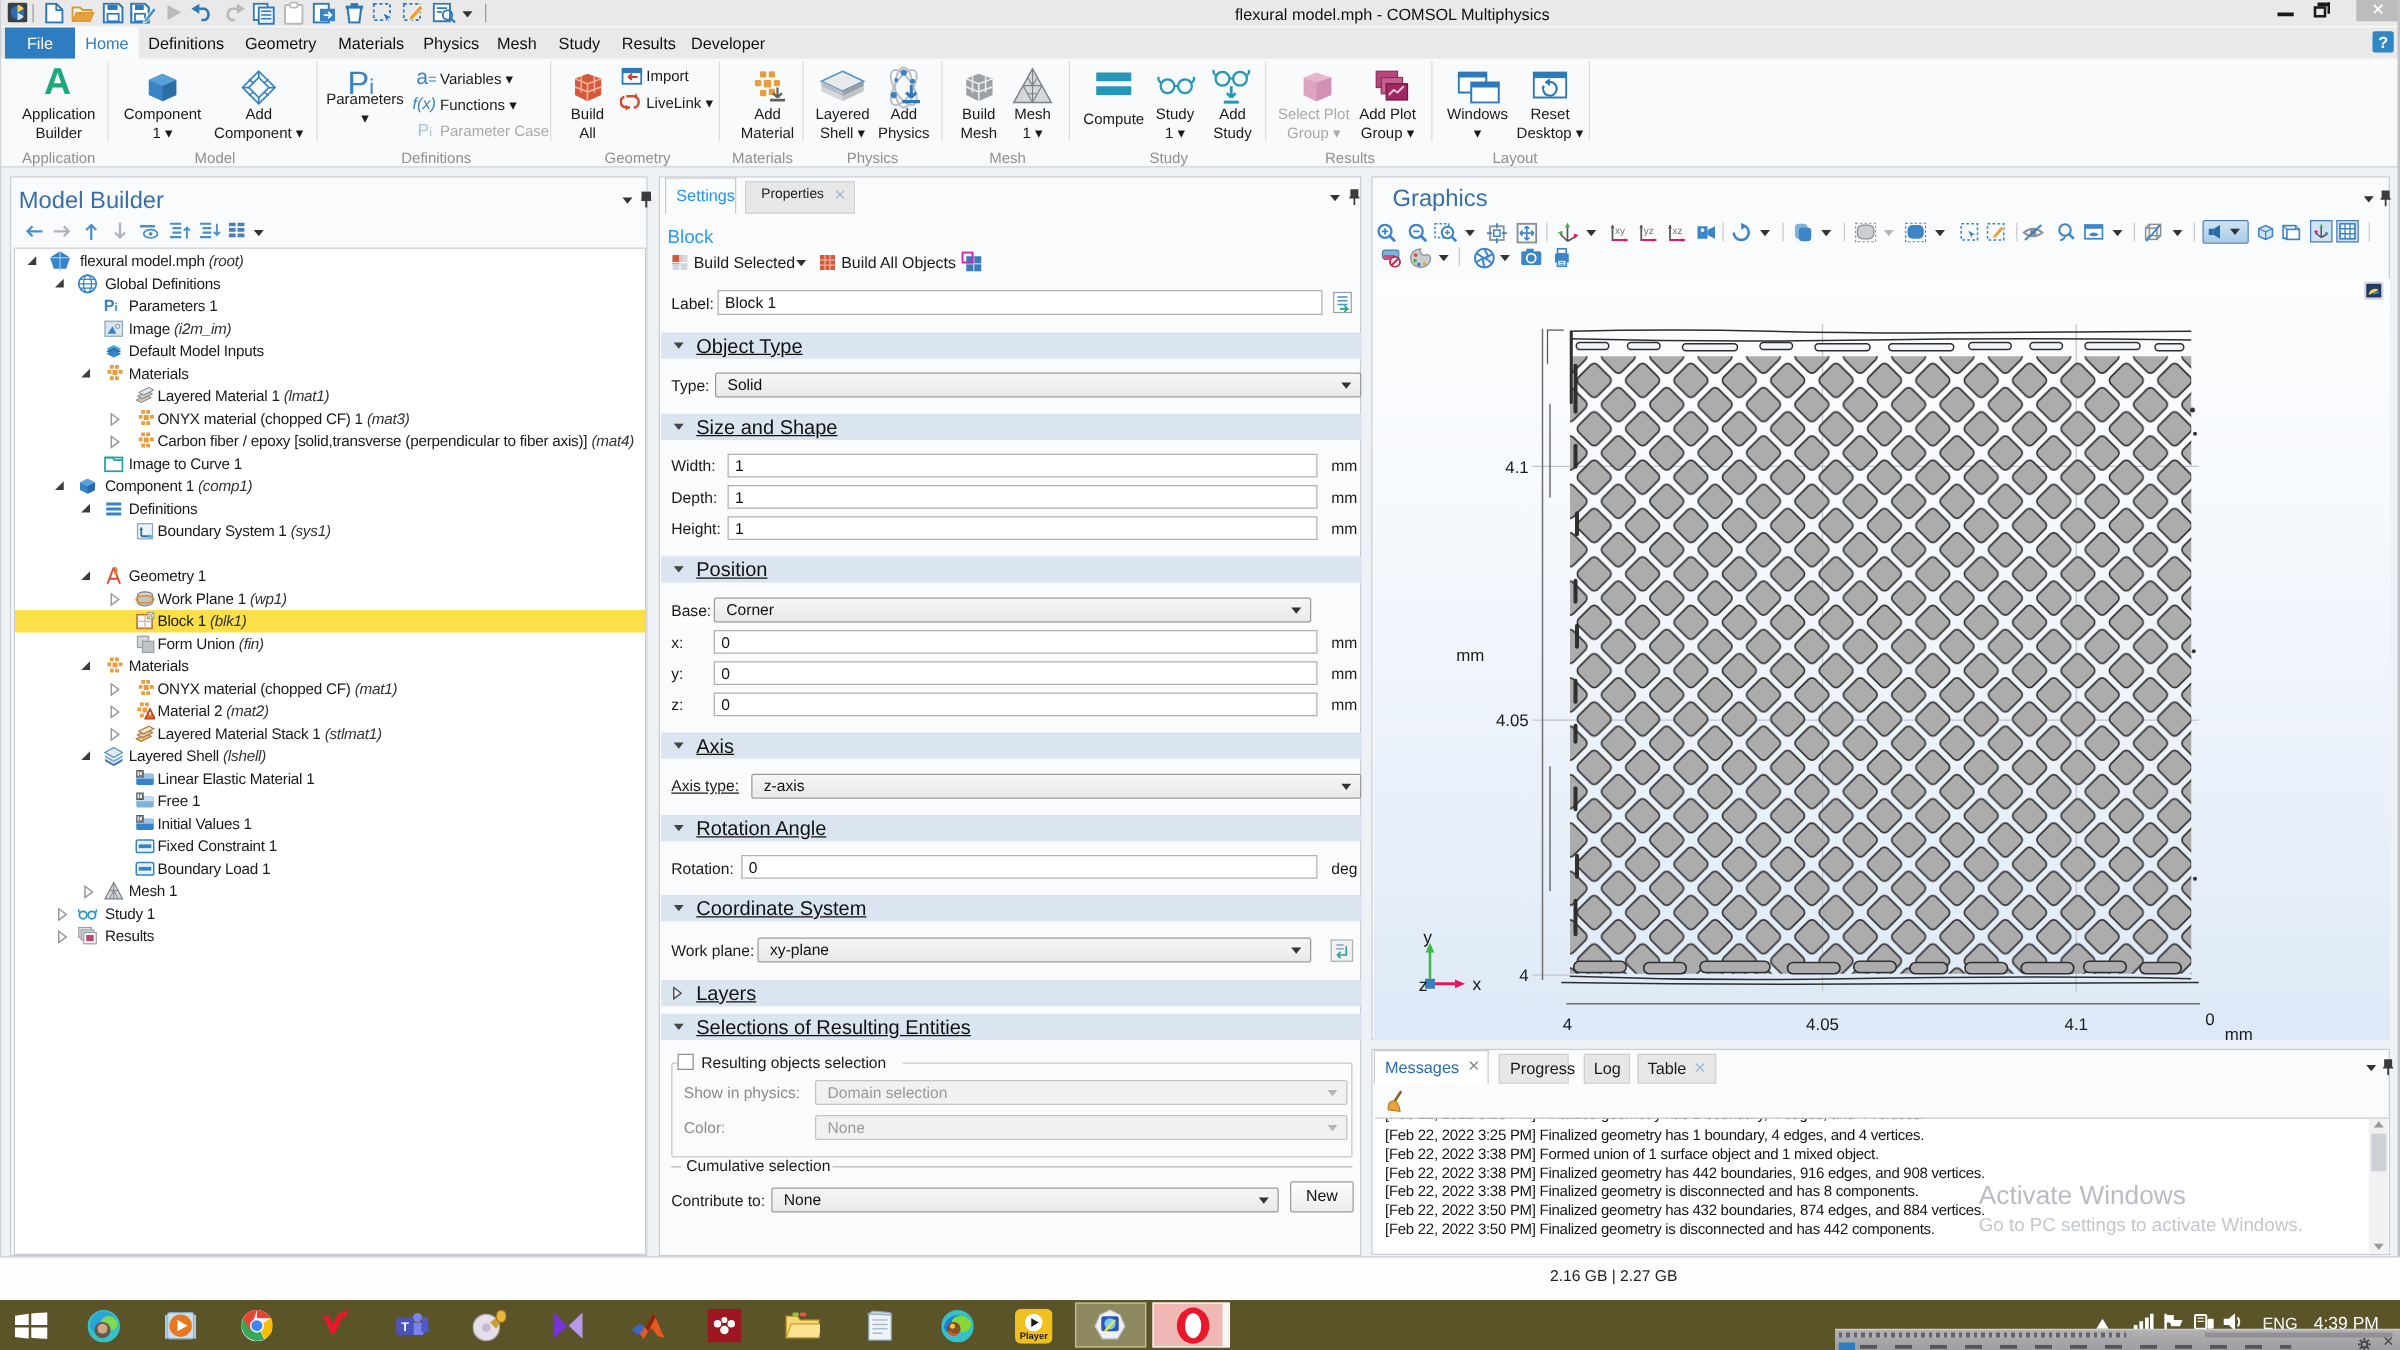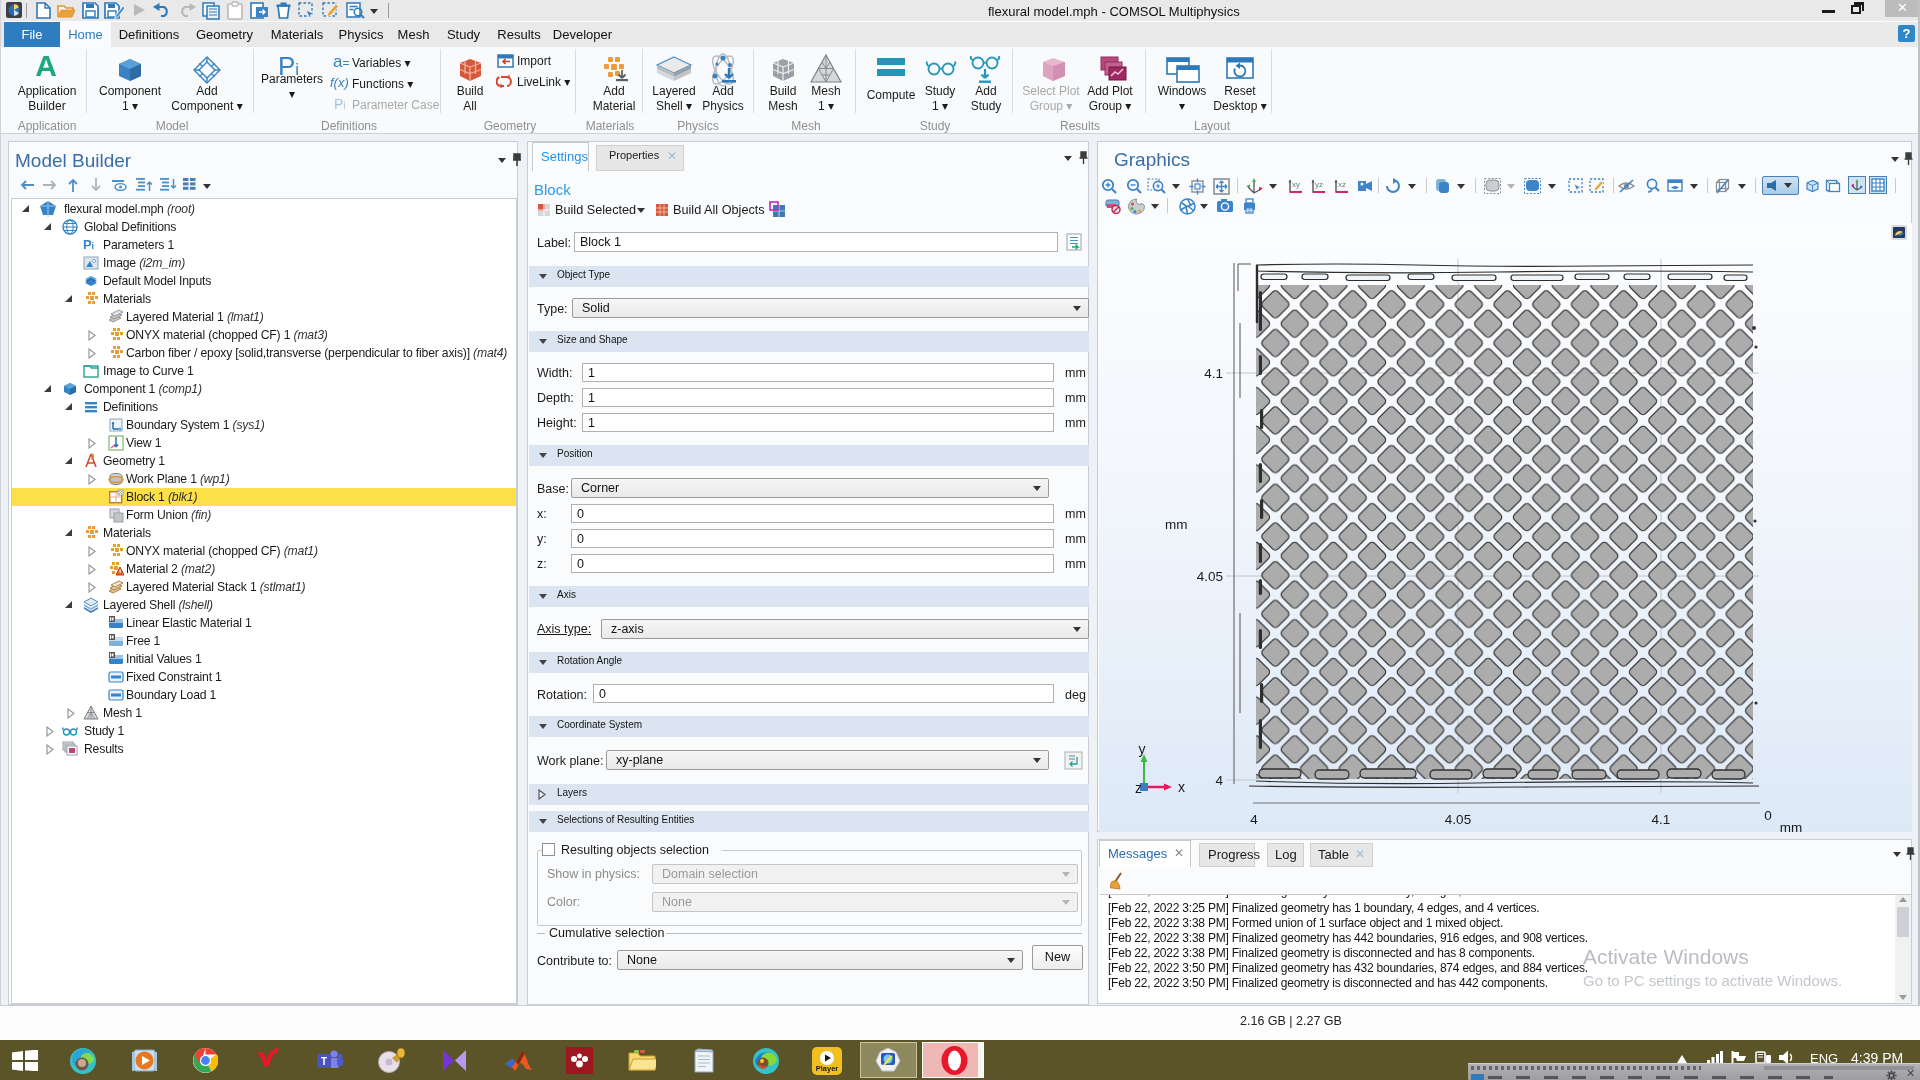--- a/index.html
+++ b/index.html
@@ -23,21 +23,21 @@
   #tree { left:2px; top:56px; width:506px; height:806px; background:#fff; border:1px solid #c9cdd3; overflow:hidden; position:absolute;}
   .trow { position:absolute; left:0; width:504px; height:18px; font-size:12.2px; letter-spacing:-0.18px; color:#1a1a1a; }
   .trow .tx { position:absolute; top:2px; white-space:nowrap; }
   .trow .it { font-style:italic; color:#333; }
   .car { position:absolute; width:0; height:0; top:5px; }
   .car2 { position:absolute; top:4px; }
   .care { border-left:7px solid transparent; border-bottom:7px solid #3c3c3c; top:5px;}
   .ticon { position:absolute; top:1px; width:16px; height:16px; }
   
   .secband { position:absolute; left:1px; width:560px; height:21px; background:#dbe5f1; }
-  .secband .bt { position:absolute; left:28px; top:3px; font-size:10px; color:#111; }
+  .secband .bt { position:absolute; left:28px; top:3px; font-size:16px; color:#111;text-decoration:underline; }
   .fl { position:absolute; font-size:12.5px; color:#1a1a1a; }
   .fl2 { position:absolute; font-size:12.5px; color:#8b8b8b; }
   .inp { position:absolute; background:#fff; border:1px solid #b0b0b0; font-size:12.5px; color:#111; padding-left:5px; }
   .dd { position:absolute; background:linear-gradient(#f6f6f6,#e9e9e9); border:1px solid #9a9a9a; border-radius:2px; font-size:12.5px; color:#111; padding-left:9px; }
   .ddg { position:absolute; background:#f1f1f1; border:1px solid #c4c4c4; border-radius:2px; font-size:12.5px; color:#9a9a9a; padding-left:9px; }
   .dar { position:absolute; width:0; height:0; border-left:4.5px solid transparent; border-right:4.5px solid transparent; border-top:5px solid #333; }
   .darg { position:absolute; width:0; height:0; border-left:4.5px solid transparent; border-right:4.5px solid transparent; border-top:5px solid #b5b5b5; }
   .sarr { position:absolute; width:0; height:0; border-left:4px solid transparent; border-right:4px solid transparent; border-top:5px solid #444; }
   .unit { position:absolute; font-size:12.5px; color:#1a1a1a; }
   
@@ -506,31 +506,20 @@
           <span class="tx" style="left:91px;">Definitions</span>
         </div>
 <div class="trow" style="top:217px;">
           <svg class="ticon" style="left:96px;" viewBox="0 0 16 16">
             <rect x="2" y="2" width="12" height="12" fill="#eef3f8" stroke="#8aa6bd"></rect>
             <path d="M5,12 V5 M5,12 H12" stroke="#2d6faa" stroke-width="1.5"></path>
             <path d="M5,5 l-1.5,2 h3 z" fill="#2d6faa"></path>
             <circle cx="12" cy="12" r="1.5" fill="#45aee0"></circle>
           </svg>
           <span class="tx" style="left:114px;">Boundary System 1<span class="it"> (sys1)</span></span>
-        </div>
-<div class="trow" style="top:235px;">
-          <svg class="car2" style="left:76px;" width="8" height="11" viewBox="0 0 8 11">
-            <polygon points="1,1 7,5.5 1,10" fill="#fdfdfd" stroke="#9a9a9a" stroke-width="1.2"></polygon>
-          </svg>
-          <svg class="ticon" style="left:96px;" viewBox="0 0 16 16">
-            <rect x="1" y="1" width="14" height="14" fill="#fff" stroke="#69a84f"></rect>
-            <path d="M8,2 V12 M8,12 l-2,-2.5 M8,12 l2,-2.5" stroke="#2d6faa" stroke-width="1.5" fill="none"></path>
-            <path d="M3,13 l4,-3" stroke="#d84b9e" stroke-width="1.2"></path>
-          </svg>
-          <span class="tx" style="left:114px;">View 1</span>
         </div>
 <div class="trow" style="top:253px;">
           <div class="car care" style="left:53px;"></div>
           <svg class="ticon" style="left:71px;" viewBox="0 0 16 16">
             <path d="M8,1 L3,14 M8,1 L13,14 M4.5,10 L11.5,10" stroke="#d1502e" stroke-width="1.6" fill="none"></path>
             <path d="M8,1 a2.5,2.5 0 0 1 0,5" stroke="#e08a38" stroke-width="1.3" fill="none"></path>
           </svg>
           <span class="tx" style="left:91px;">Geometry 1</span>
         </div>
 <div class="trow" style="top:271px;">

